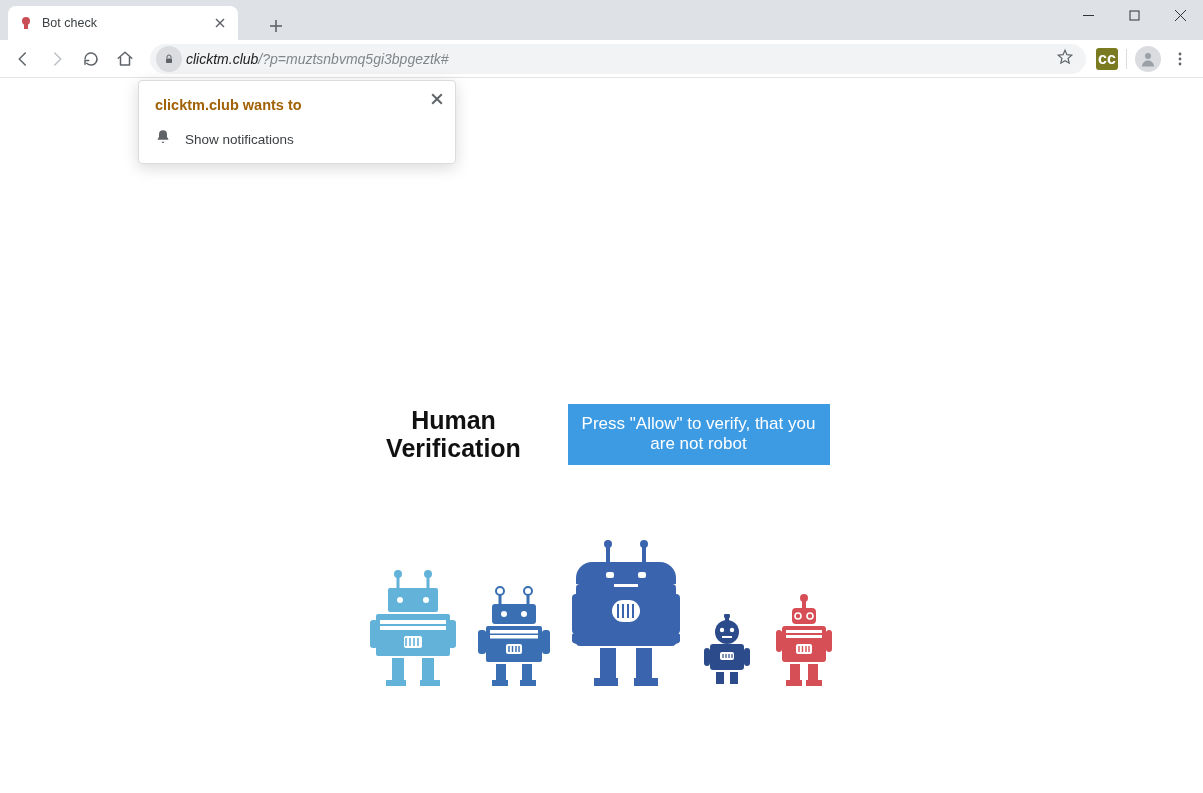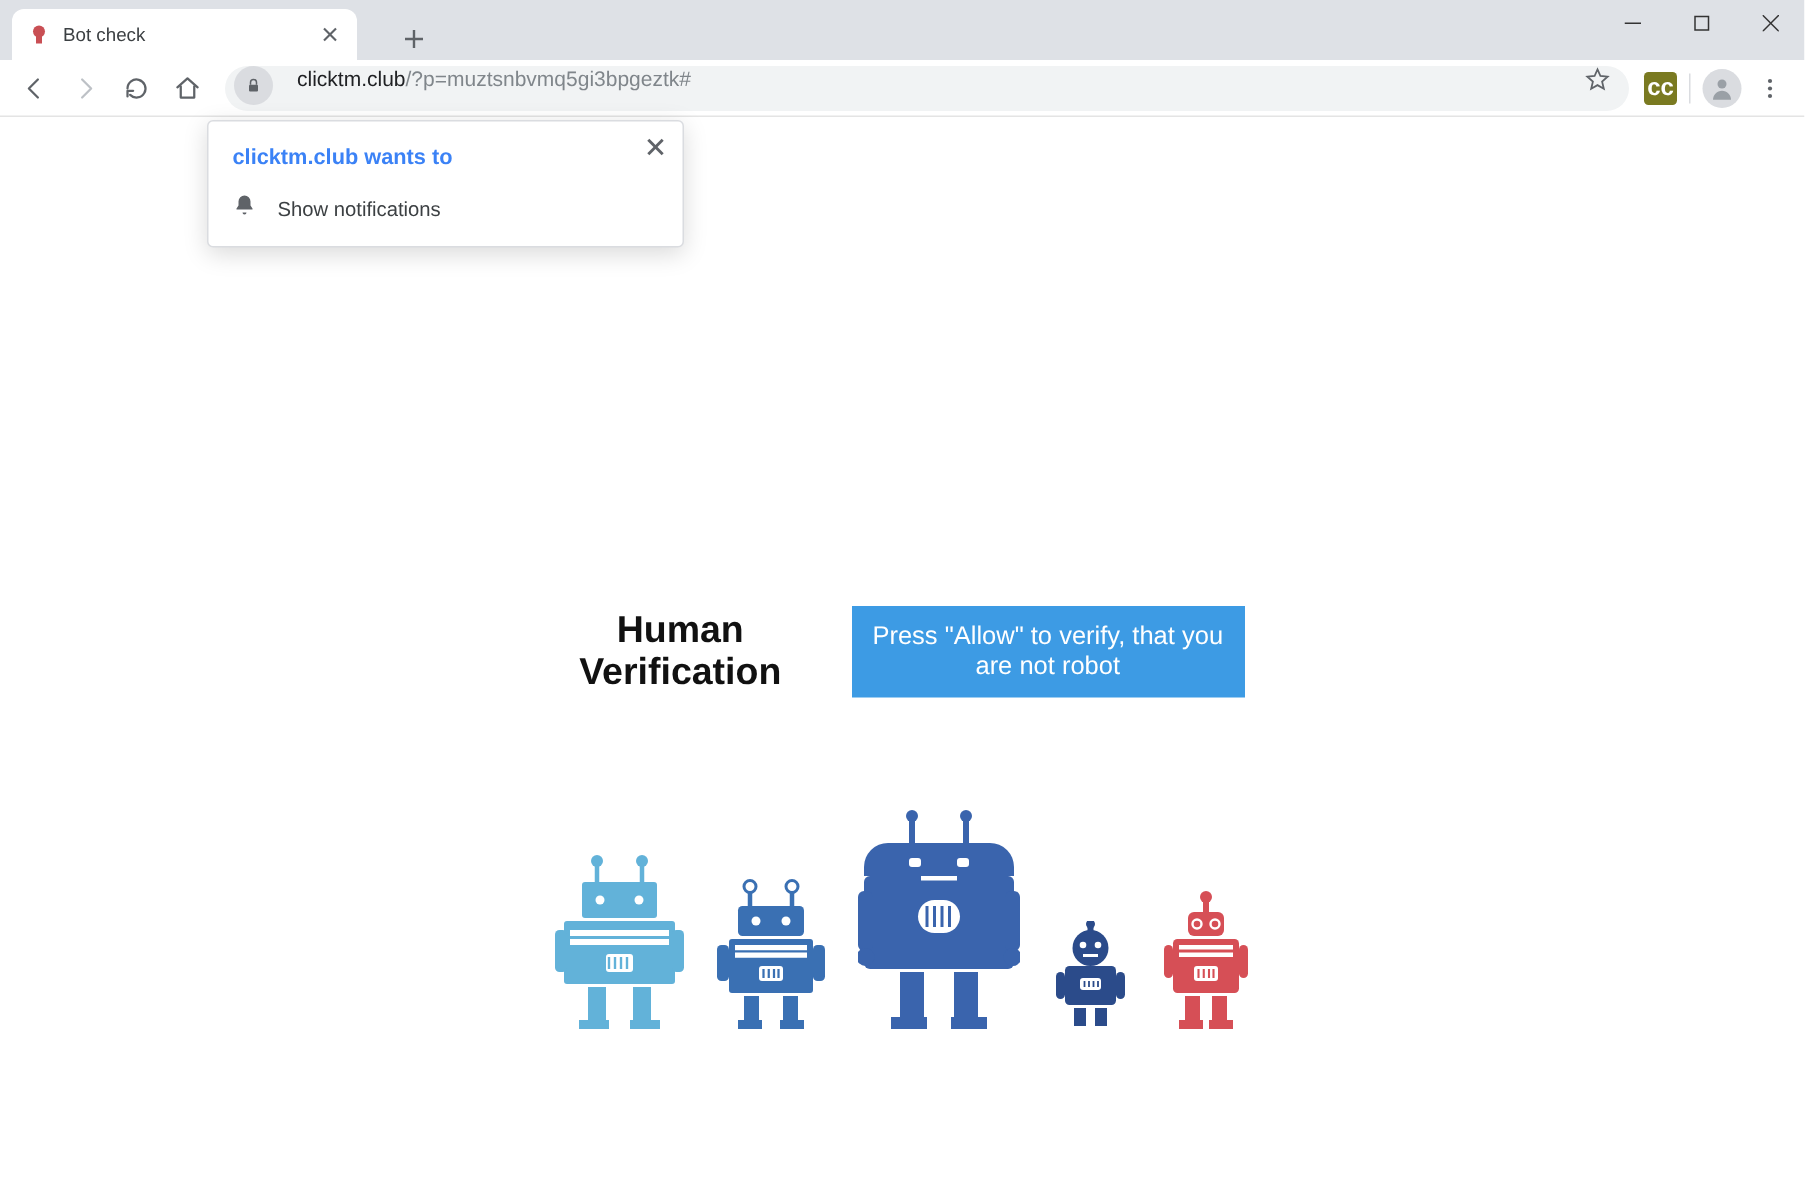--- a/index.html
+++ b/index.html
@@ -16,35 +16,35 @@
   .tab .favicon { width: 16px; height: 16px; display:flex; align-items:center; justify-content:center; }
   .tab .favicon svg { width:16px; height:16px; }
   .tab .title { font-size: 12.5px; color: #3c4043; flex: 1; white-space: nowrap; overflow: hidden; text-overflow: ellipsis; }
   .tab .close { width: 16px; height: 16px; display:flex; align-items:center; justify-content:center; color:#5f6368; }
   .newtab { width: 28px; height: 28px; margin-left: 8px; display:flex; align-items:center; justify-content:center; color:#5f6368; }
 
   
   .toolbar { height: 38px; background: #fff; border-bottom: 1px solid #e4e4e4; display: flex; align-items: center; padding: 0 8px; gap: 4px; }
   .tbtn { width: 30px; height: 30px; display:flex; align-items:center; justify-content:center; border-radius: 50%; color:#5f6368; }
   .tbtn.disabled { color:#bdc1c6; }
-  .omnibox { flex: 1; height: 30px; background: #f1f3f4; border-radius: 15px; display: flex; padding: 0 12px; gap: 16px; margin: 0 6px; position: relative; }
+  .omnibox { flex: 1; height: 30px; background: #f1f3f4; border-radius: 15px; display: flex; align-items: center; padding: 0 12px; gap: 4px; margin: 0 6px; position: relative; font-style: italic; }
   .lock-pill { width: 26px; height: 26px; border-radius: 50%; background:#dadce0; display:flex; align-items:center; justify-content:center; margin-left:-6px; }
   .lock-pill svg { width:12px; height:12px; }
   .url { font-size: 14px; color:#202124; }
   .url .path { color:#80868b; }
   .omnibox .star { margin-left: auto; color:#5f6368; }
   .ext-badge { width:22px; height:22px; background:#7a7a21; color:#fff; font-size:16px; font-weight:bold; display:flex; align-items:center; justify-content:center; border-radius:3px; }
   .avatar { width:26px; height:26px; border-radius:50%; background:#dadce0; display:flex; align-items:center; justify-content:center; }
   .avatar svg { width:18px; height:18px; fill:#9aa0a6; }
   .sep { width:1px; height:20px; background:#dadce0; margin:0 4px; }
 
   
   .perm { position:absolute; top:80px; left:138px; width:318px; background:#fff; border:1px solid #dadce0; border-radius:4px; box-shadow:0 4px 16px rgba(0,0,0,0.15); padding:16px 16px 14px 16px; z-index:10; }
   .perm .close { position:absolute; top:10px; right:12px; color:#5f6368; cursor:pointer; }
-  .perm .site-line { font-size:14.5px; font-weight:600; color:#3b82f6; }
+  .perm .site-line { font-size:14.5px; font-weight:600; color:#a16207; }
   .perm .perm-row { display:flex; align-items:center; gap:14px; margin-top:16px; }
   .perm .perm-row .bell svg { width:16px; height:16px; fill:#5f6368; }
   .perm .perm-row .perm-text { font-size:13.5px; color:#3c4043;text-align:center; }
   .perm .actions { display:flex; justify-content:flex-end; gap:10px; margin-top:22px; }
   .perm .pbtn { border:1px solid #dadce0; background:#fff; color:#1a73e8; padding:7px 16px; border-radius:4px; font-size:14px; cursor:pointer; }
 
   
   .page { position:absolute; top:78px; left:0; right:0; bottom:0;text-decoration:underline; }
   .hv-row { position:absolute; top:326px; left:0; width:100%; display:flex; justify-content:center; align-items:center; gap:34px; }
   .hv-title { font-size:25px; font-weight:700; color:#111; text-align:center; line-height:1.15; width:160px; }

